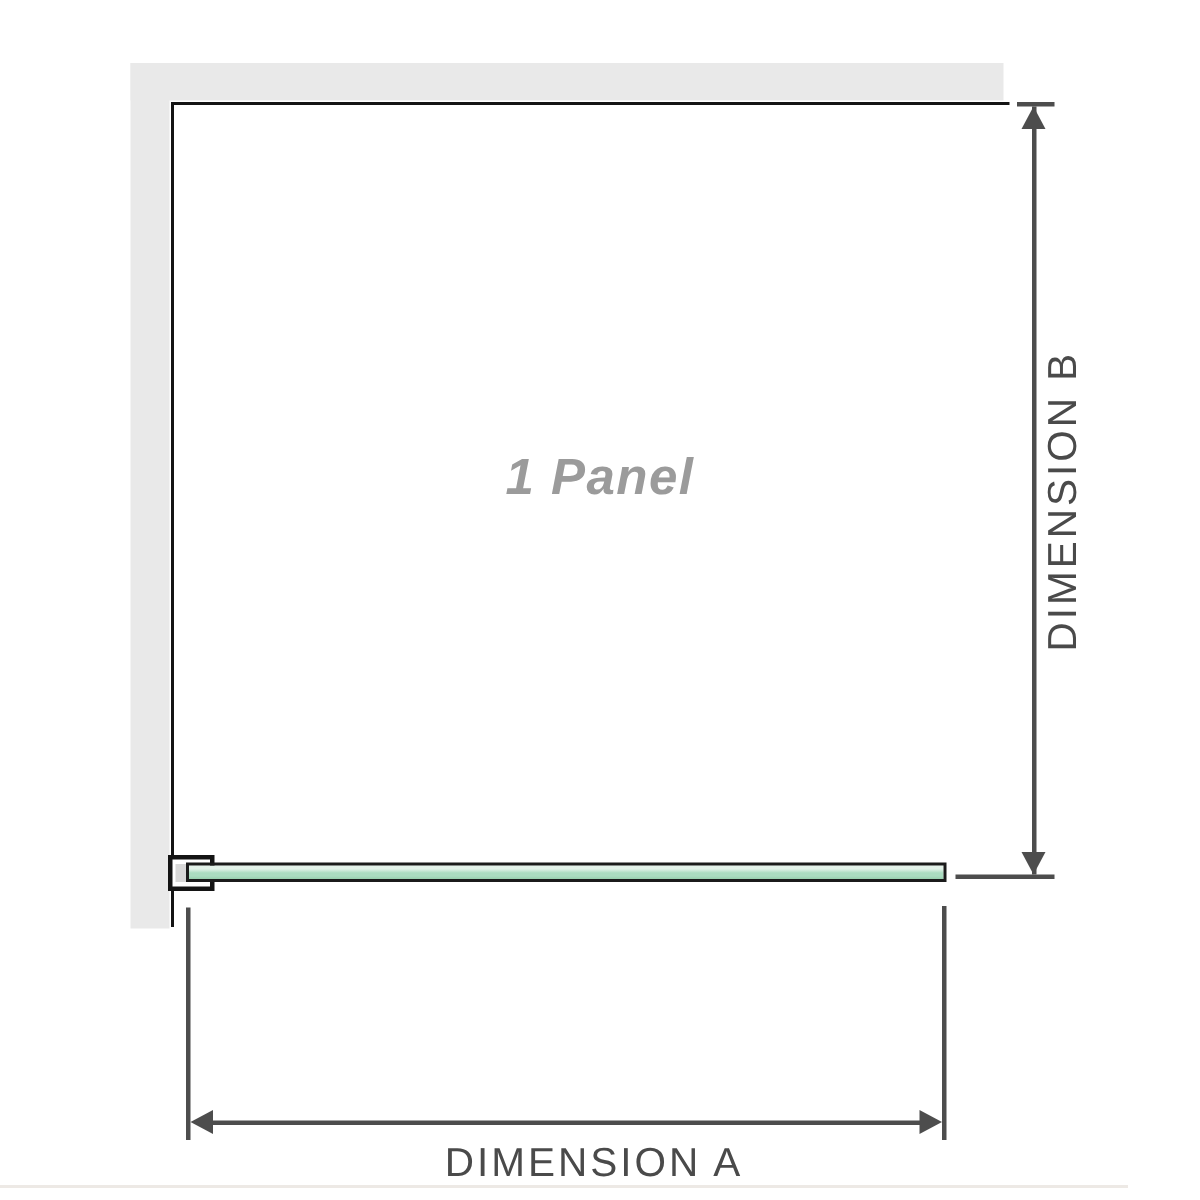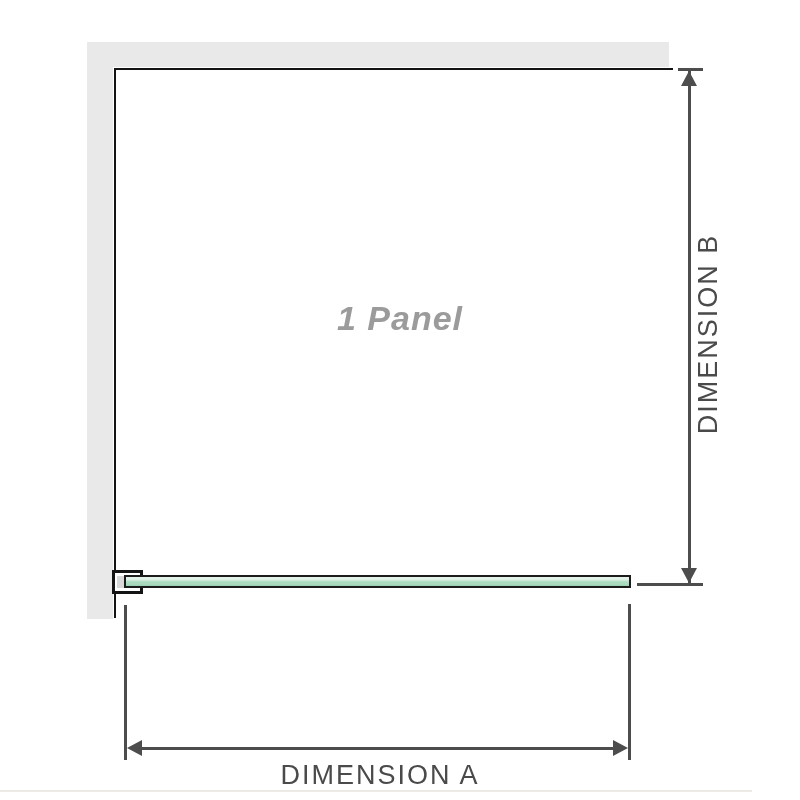--- a/index.html
+++ b/index.html
@@ -90,21 +90,21 @@
     letter-spacing: 2px;
     white-space: nowrap;
   }
   .dim-b-label {
     left: 558px; top: 319px; width: 300px; height: 30px;
     line-height: 30px;
     text-align: center;
     transform: rotate(-90deg);
   }
   .dim-a-label {
-    left: 180px; top: 760px; width: 400px; height: 30px;
+    left: 196px; top: 760px; width: 400px; height: 30px;
     line-height: 30px;
     text-align: center;
   }
 
   .baseline {
     left: 0; top: 790px; width: 800px; height: 2px;
     background: var(--baseline, #ede9e5);
   }
 </style>
 </head>

